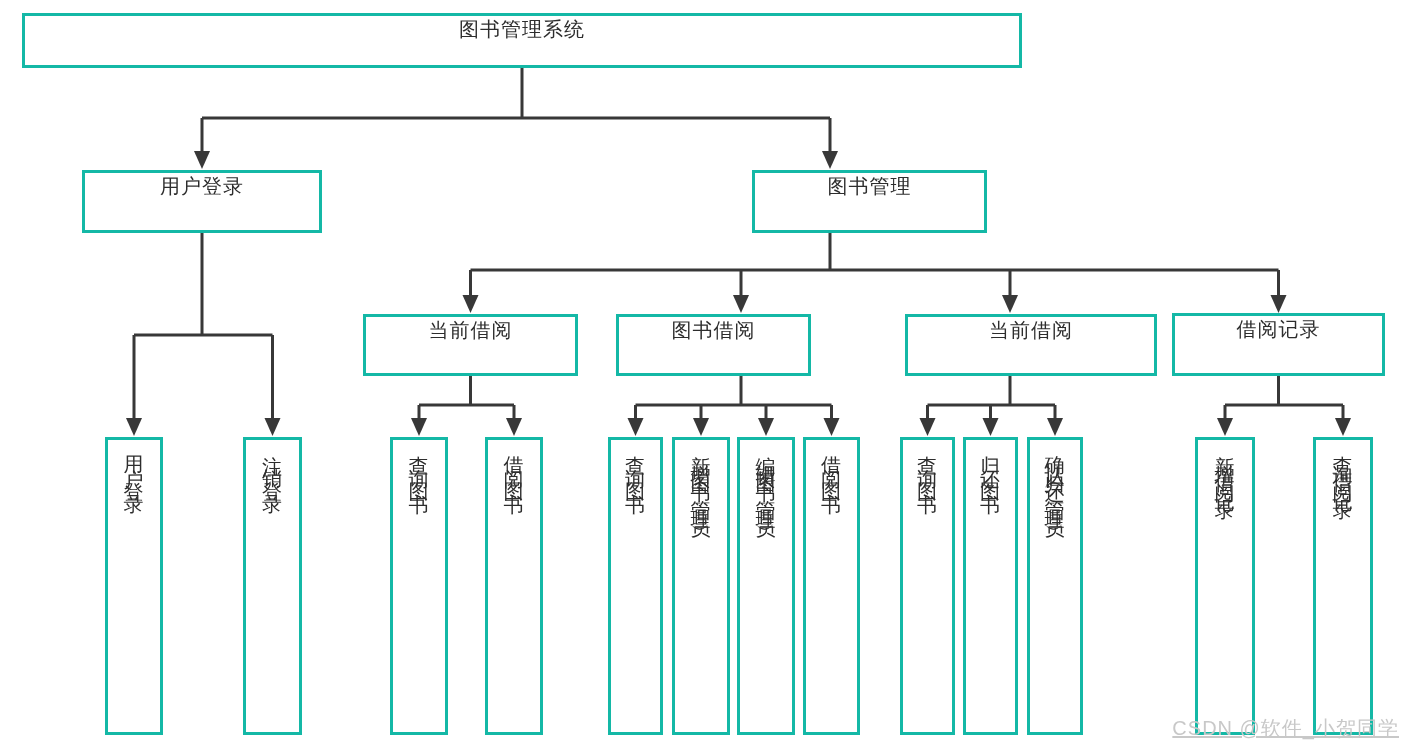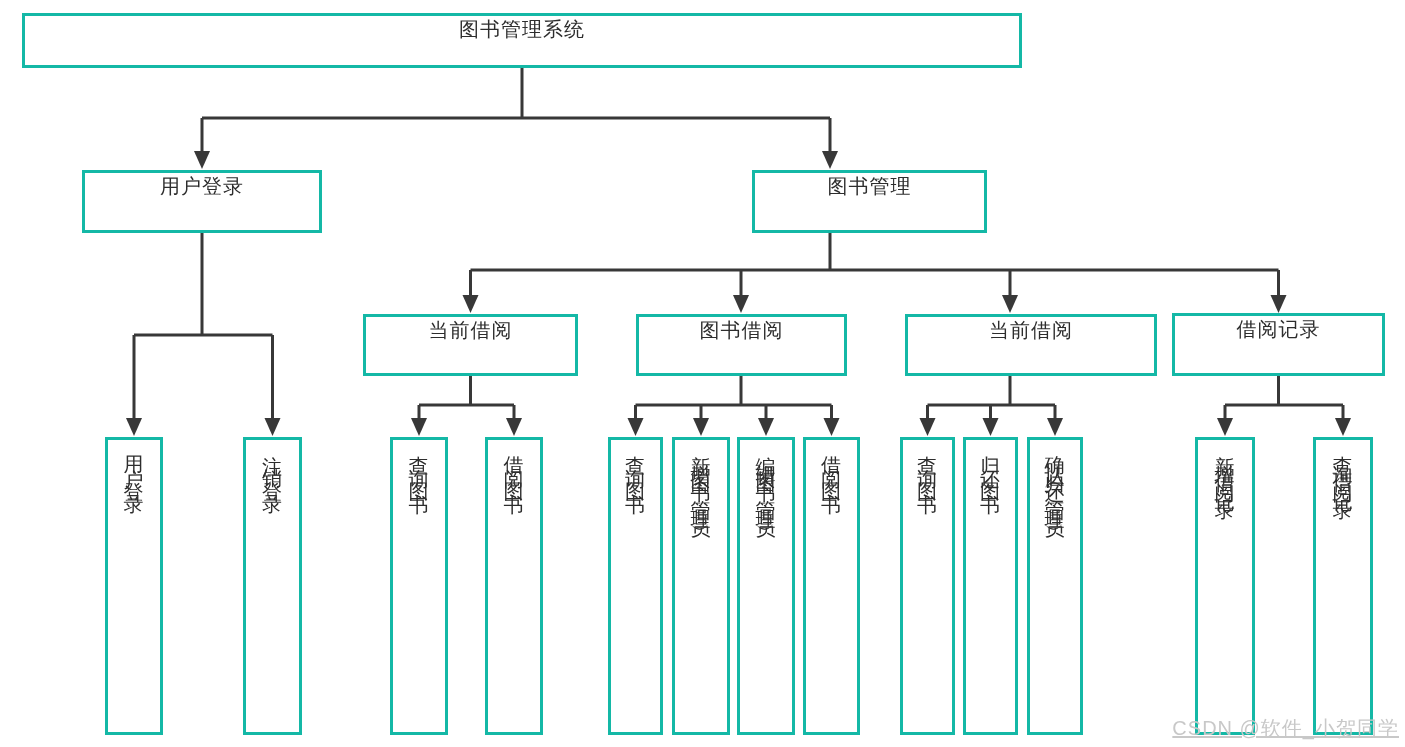--- a/index.html
+++ b/index.html
@@ -77,21 +77,21 @@
 <div class="node hnode" style="left:82px;top:170px;width:240px;height:63px;">
   <span>用户登录</span>
 </div>
 <div class="node hnode" style="left:712px;top:170px;width:235px;height:63px;margin-left:40px;">
   <span>图书管理</span>
 </div>
 
 <div class="node hnode" style="left:363px;top:314px;width:215px;height:62px;">
   <span>当前借阅</span>
 </div>
-<div class="node hnode" style="left:636px;top:314px;width:211px;height:62px;">
+<div class="node hnode" style="left:616px;top:314px;width:195px;height:62px;">
   <span>图书借阅</span>
 </div>
 <div class="node hnode" style="left:905px;top:314px;width:252px;height:62px;">
   <span>当前借阅</span>
 </div>
 <div class="node hnode" style="left:1172px;top:313px;width:213px;height:63px;">
   <span>借阅记录</span>
 </div>
 
 <div class="node vnode" style="left:105px;top:437px;width:58px;height:298px;">

